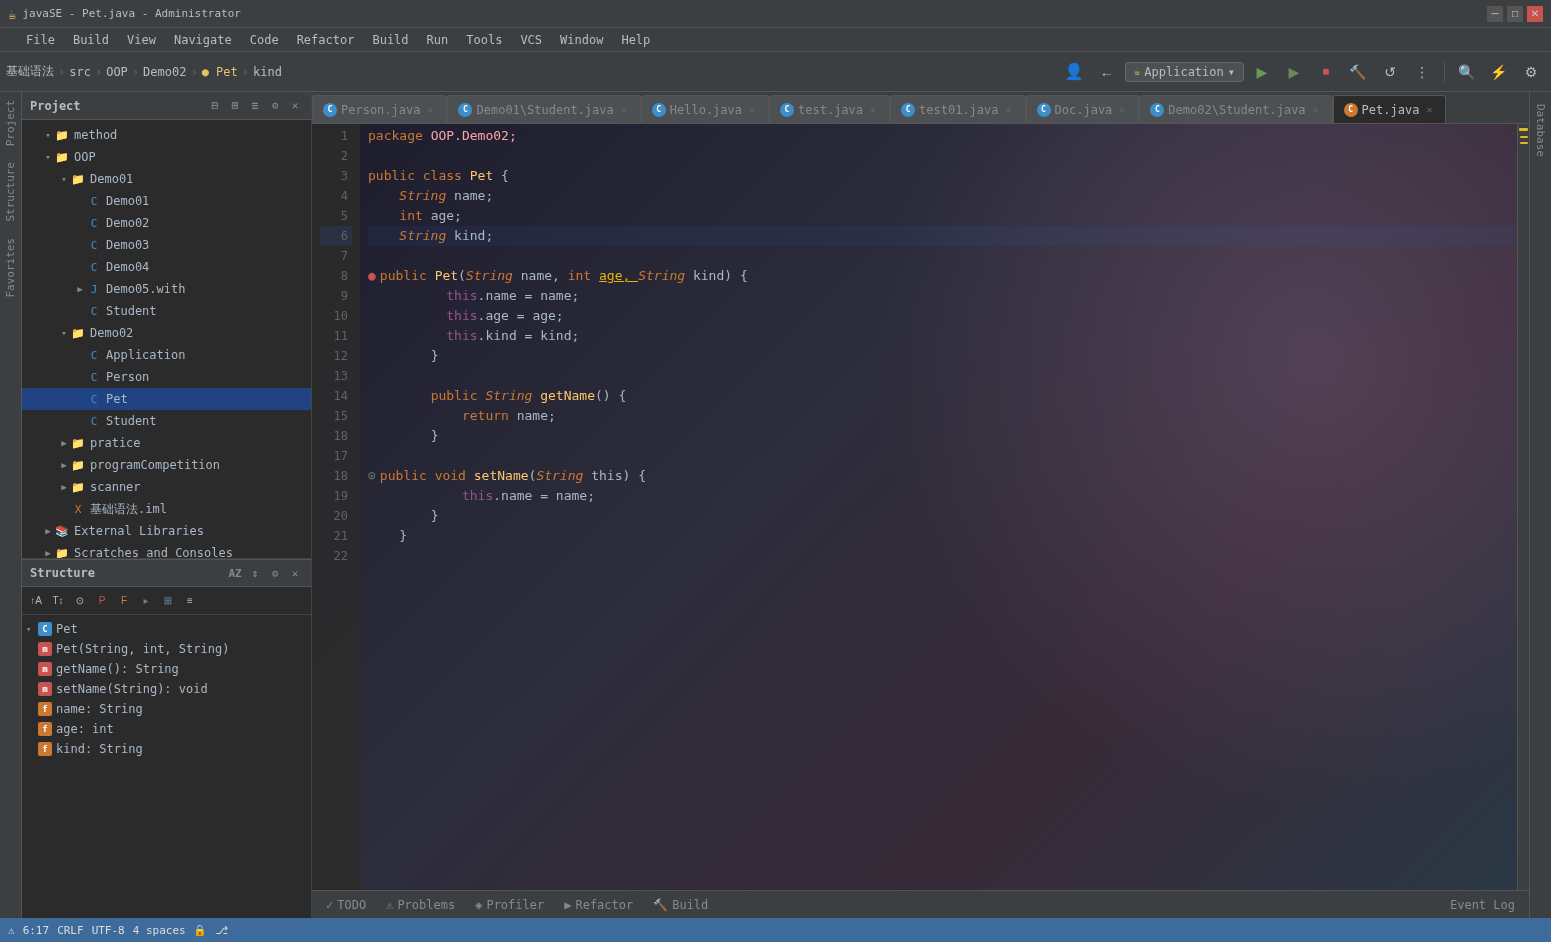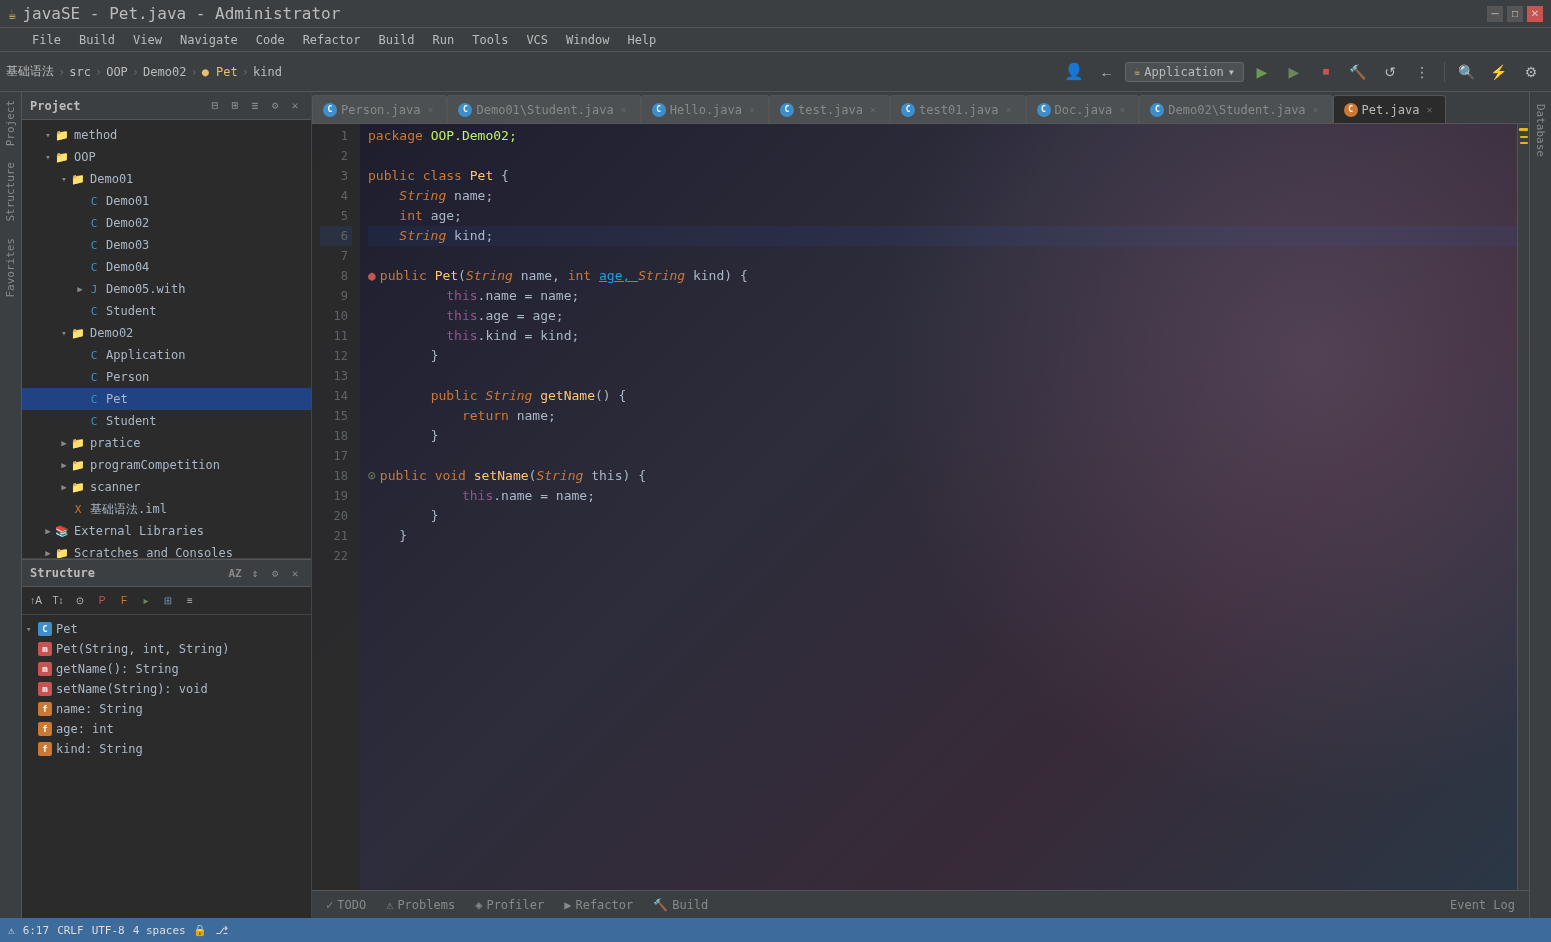--- a/index.html
+++ b/index.html
@@ -25,21 +25,21 @@
       padding: 0 8px;
       border-bottom: 1px solid #555;
       flex-shrink: 0;
     }
     .title-bar-left {
       display: flex;
       align-items: center;
       gap: 6px;
     }
     .title-bar-title {
-      font-size: 16px;
+      font-size: 11px;
       color: #bbb;
     }
     .title-bar-controls {
       display: flex;
       gap: 4px;
     }
     .title-btn {
       width: 16px;
       height: 16px;
       background: #555;
@@ -51,21 +51,21 @@
       align-items: center;
       justify-content: center;
     }
 
     
     .menu-bar {
       height: 24px;
       background: #3c3f41;
       display: flex;
       align-items: center;
-      padding: 0 24px;
+      padding: 0 18px;
       border-bottom: 1px solid #555;
       flex-shrink: 0;
       gap: 2px;
     }
     .menu-item {
       padding: 2px 8px;
       font-size: 12px;
       color: #bbb;
       cursor: pointer;
       border-radius: 3px;
@@ -872,21 +872,21 @@
         <div class="line-num-cell">18</div>
         <div class="line-num-cell">19</div>
         <div class="line-num-cell">20</div>
         <div class="line-num-cell">21</div>
         <div class="line-num-cell">22</div>
       </div>
 
       <div class="code-content">
 
         <div class="code-line">
-          <span class="kw">package </span><span style="color:#bef264;">OOP.Demo02;</span>
+          <span class="kw">package </span><span style="color:#fca5a5;">OOP.Demo02;</span>
         </div>
 
         <div class="code-line">&nbsp;</div>
 
         <div class="code-line">
           <span class="kw">public </span><span class="kw">class </span><span class="cl">Pet </span><span class="punc">{</span>
         </div>
 
         <div class="code-line">
           <span>&nbsp;&nbsp;&nbsp;&nbsp;</span><span class="kw2">String </span><span style="color:#a9b7c6;">name;</span>
@@ -897,21 +897,21 @@
         </div>
 
         <div class="code-line highlighted">
           <span>&nbsp;&nbsp;&nbsp;&nbsp;</span><span class="kw2">String </span><span style="color:#a9b7c6;">kind;</span>
         </div>
 
         <div class="code-line">&nbsp;</div>
 
         <div class="code-line">
           <span style="color:#c75450;margin-right:4px;">●</span>
-          <span class="kw">public </span><span class="fn">Pet</span><span style="color:#a9b7c6;">(</span><span class="kw2">String </span><span style="color:#a9b7c6;">name, </span><span class="kw">int </span><span style="color:#0ea5e9;text-decoration:underline;">age, </span><span class="kw2">String </span><span style="color:#a9b7c6;">kind) {</span>
+          <span class="kw">public </span><span class="fn">Pet</span><span style="color:#a9b7c6;">(</span><span class="kw2">String </span><span style="color:#a9b7c6;">name, </span><span class="kw">int </span><span style="color:#eab308;text-decoration:underline;">age, </span><span class="kw2">String </span><span style="color:#a9b7c6;">kind) {</span>
         </div>
 
         <div class="code-line">
           <span>&nbsp;&nbsp;&nbsp;&nbsp;&nbsp;&nbsp;&nbsp;&nbsp;&nbsp;&nbsp;</span><span class="this">this</span><span style="color:#a9b7c6;">.name = name;</span>
         </div>
 
         <div class="code-line">
           <span>&nbsp;&nbsp;&nbsp;&nbsp;&nbsp;&nbsp;&nbsp;&nbsp;&nbsp;&nbsp;</span><span class="this">this</span><span style="color:#a9b7c6;">.age = age;</span>
         </div>
 

